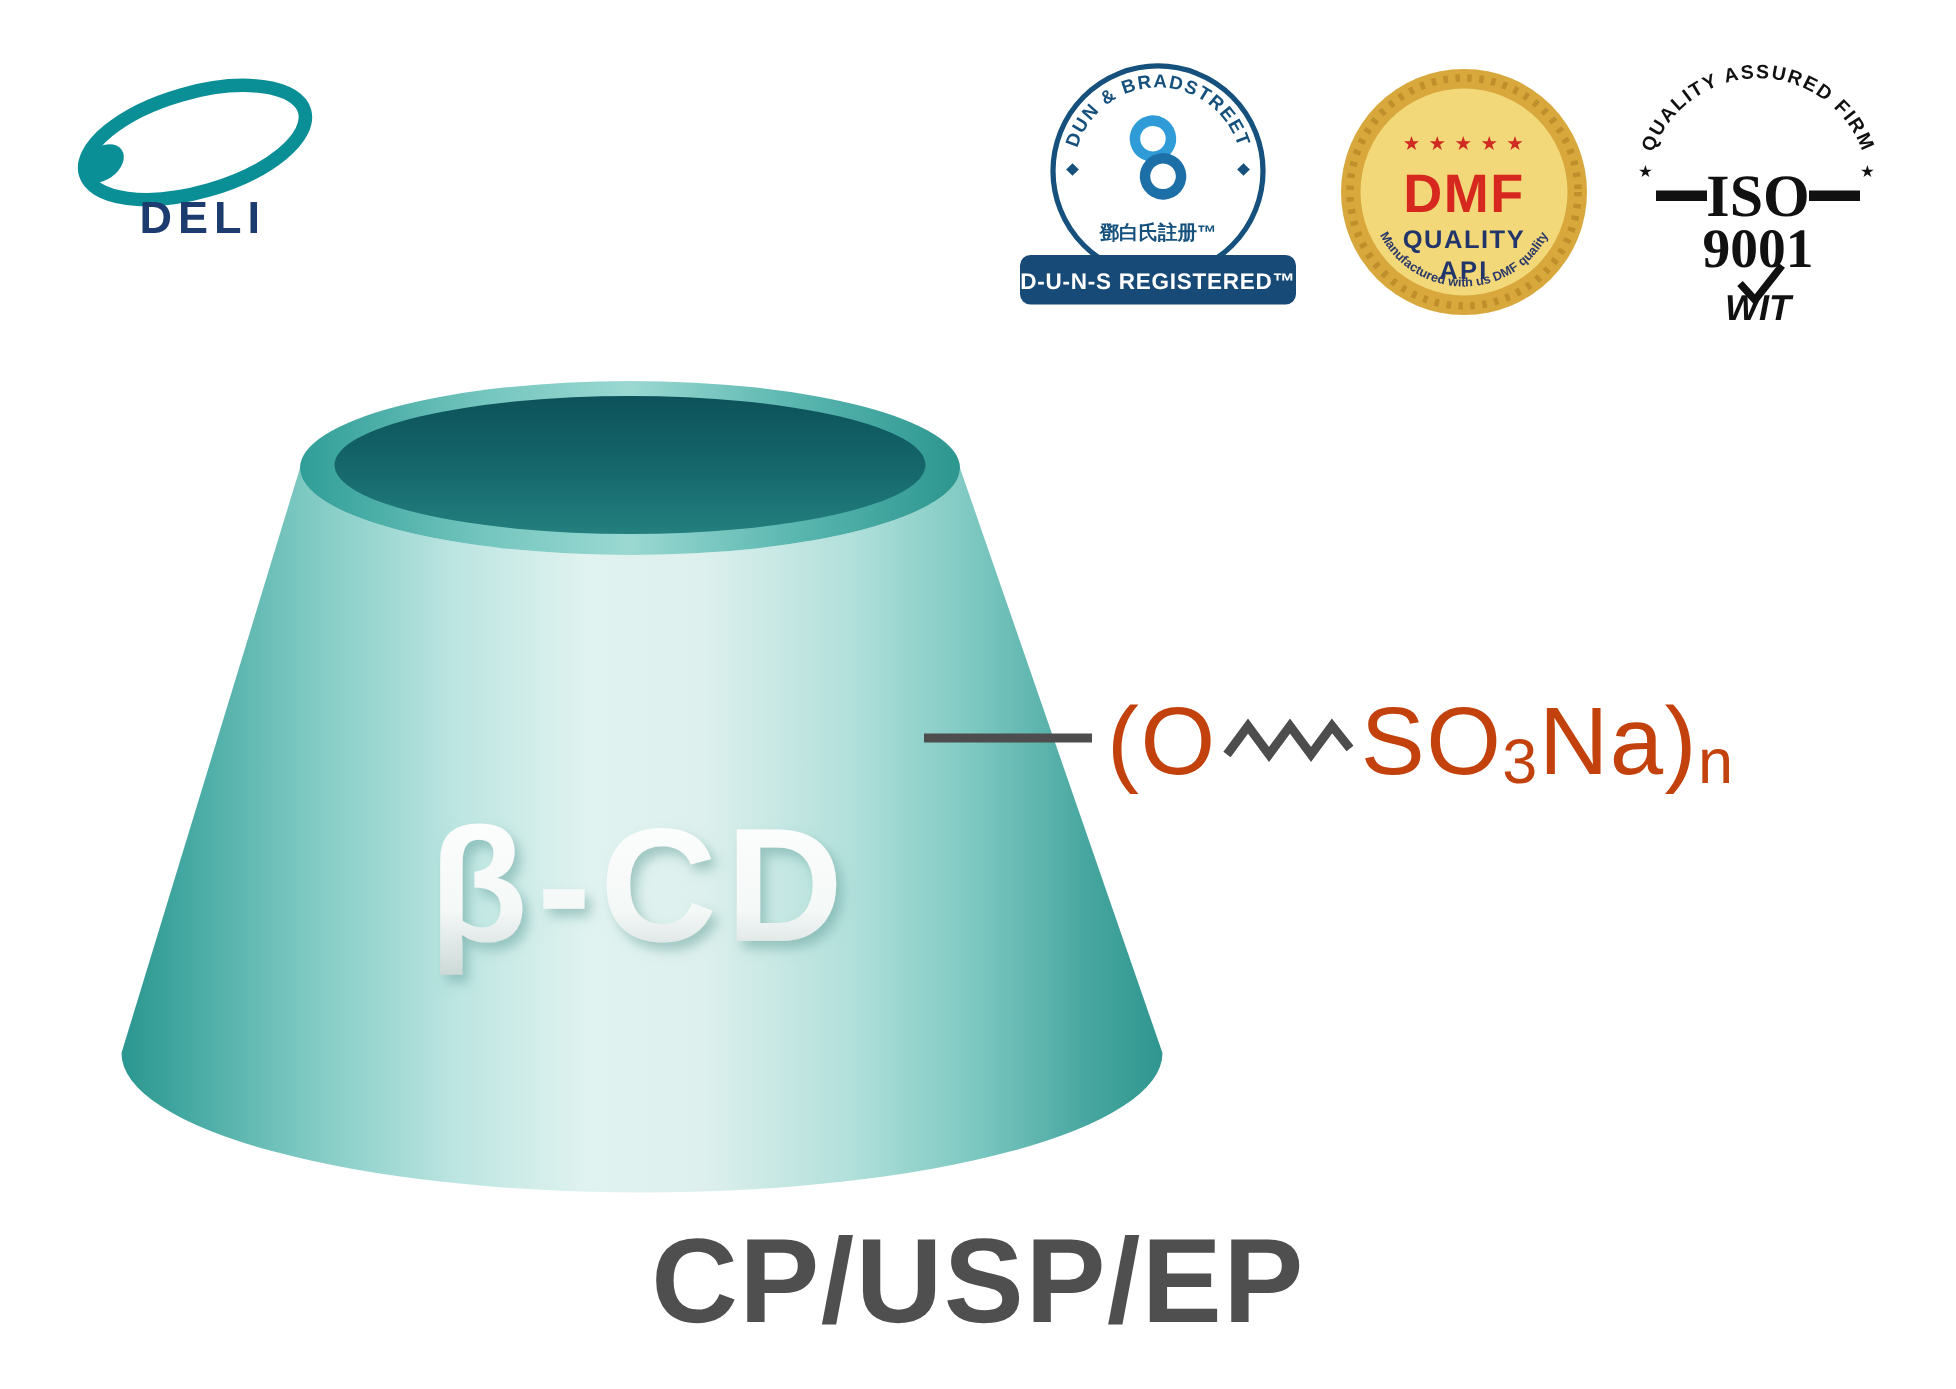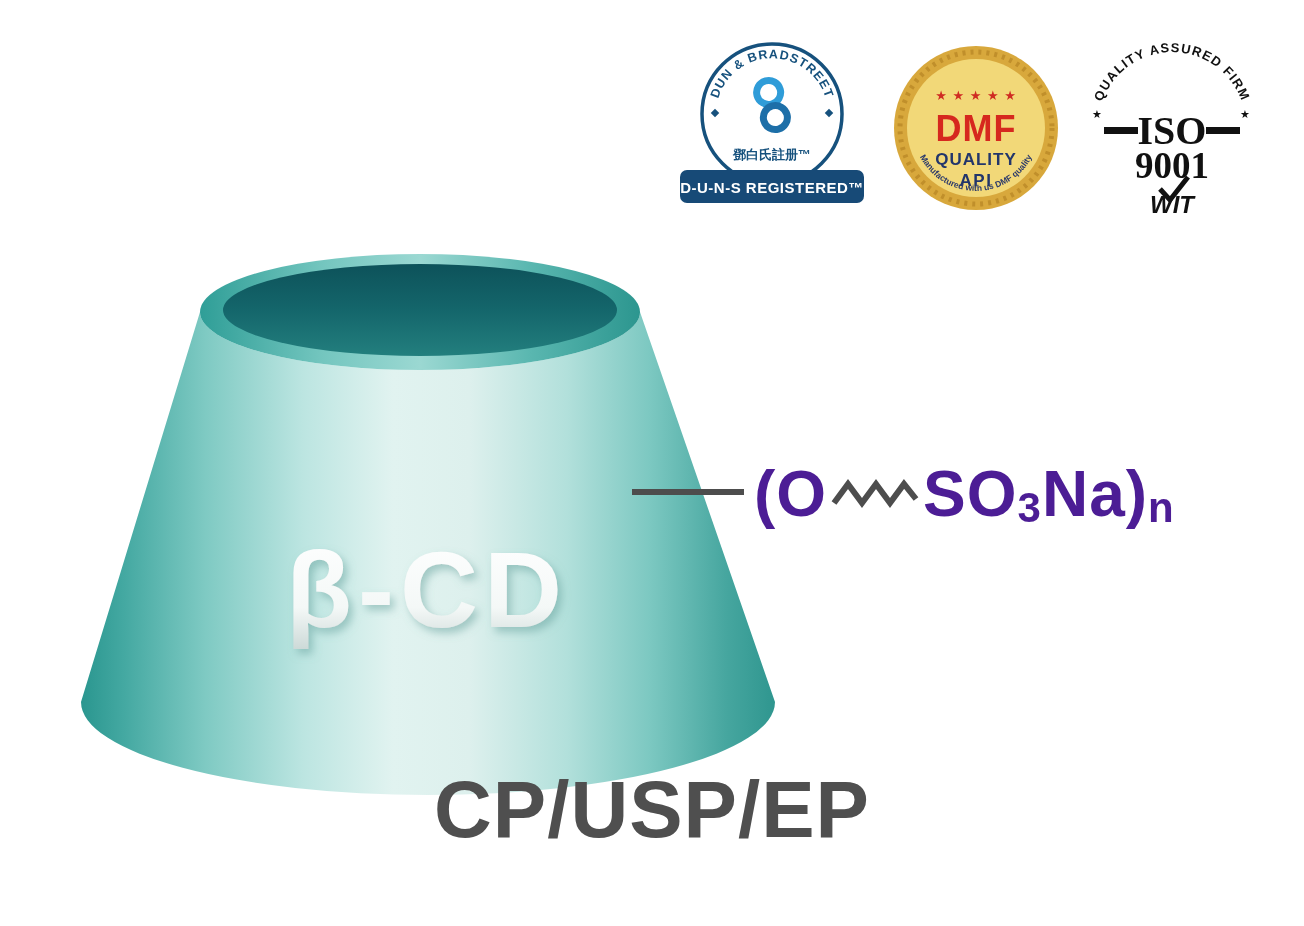--- a/index.html
+++ b/index.html
@@ -9,43 +9,50 @@
     overflow:hidden; font-family:"Liberation Sans", sans-serif;
   }
   .logo { position:absolute; left:35px; top:45px; }
   .badge { position:absolute; }
   .badge-halal { left:482px; top:50px; }
   .badge-dnb  { left:672px; top:28px; }
   .badge-dmf  { left:888px; top:40px; }
   .badge-iso  { left:1080px; top:30px; }
   .cone { position:absolute; left:55px; top:235px; }
   .formula {
-    position:absolute; left:632px; top:458px;
-    color:#4c1d95; font-weight:bold; font-size:64px;
+    position:absolute; left:616px; top:458px;
+    color:#c2410c; font-weight:normal; font-size:64px;
     white-space:nowrap; letter-spacing:1px; line-height:1.15;
   }
   .formula .bond-line {
     display:inline-block; width:112px; height:6px; background:#4d4d4d;
     vertical-align:21px; margin-right:10px;
   }
   .formula svg.zigzag { vertical-align:5px; margin:0 4px; }
   .formula .sub { font-size:42px; position:relative; top:6px; }
   .grade {
-    position:absolute; top:764px; left:0; width:100%; text-align:center;
+    position:absolute; top:808px; left:0; width:100%; text-align:center;
     font-size:80px; font-weight:bold; color:#4f4f4f; letter-spacing:1px;
   }
   svg text { font-family:"Liberation Sans", sans-serif; }
   svg text.serif { font-family:"Liberation Serif", serif; }
   svg text.arabic { font-family:"DejaVu Sans", sans-serif; }
 </style>
 </head>
 <body>
 
 <div class="canvas">
 
+  <div class="logo">
+    <svg width="190" height="125" viewBox="0 0 190 125">
+      <ellipse cx="95" cy="50" rx="76" ry="33" transform="rotate(-16 95 50)" fill="none" stroke="#0b8f96" stroke-width="9"></ellipse>
+      <ellipse cx="33" cy="64" rx="16" ry="11" transform="rotate(-35 33 64)" fill="#0b8f96"></ellipse>
+      <text x="58" y="110" font-size="30" font-weight="bold" fill="#1c3c70" letter-spacing="4">DELI</text>
+    </svg>
+  </div>
 
 
   <div class="badge badge-dnb">
     <svg width="200" height="185" viewBox="0 0 200 185">
       <circle cx="100" cy="86" r="70" fill="#ffffff" stroke="#16517d" stroke-width="3.5"></circle>
       <path id="dnbArc" d="M 44.9 76.3 A 56 56 0 0 1 155.1 76.3" fill="none"></path>
       <text font-size="12.5" font-weight="bold" fill="#16517d" letter-spacing="1" text-anchor="middle">
         <textPath href="#dnbArc" startOffset="50%">DUN &amp; BRADSTREET</textPath>
       </text>
       <rect x="40" y="82" width="6" height="6" transform="rotate(45 43 85)" fill="#16517d"></rect>

